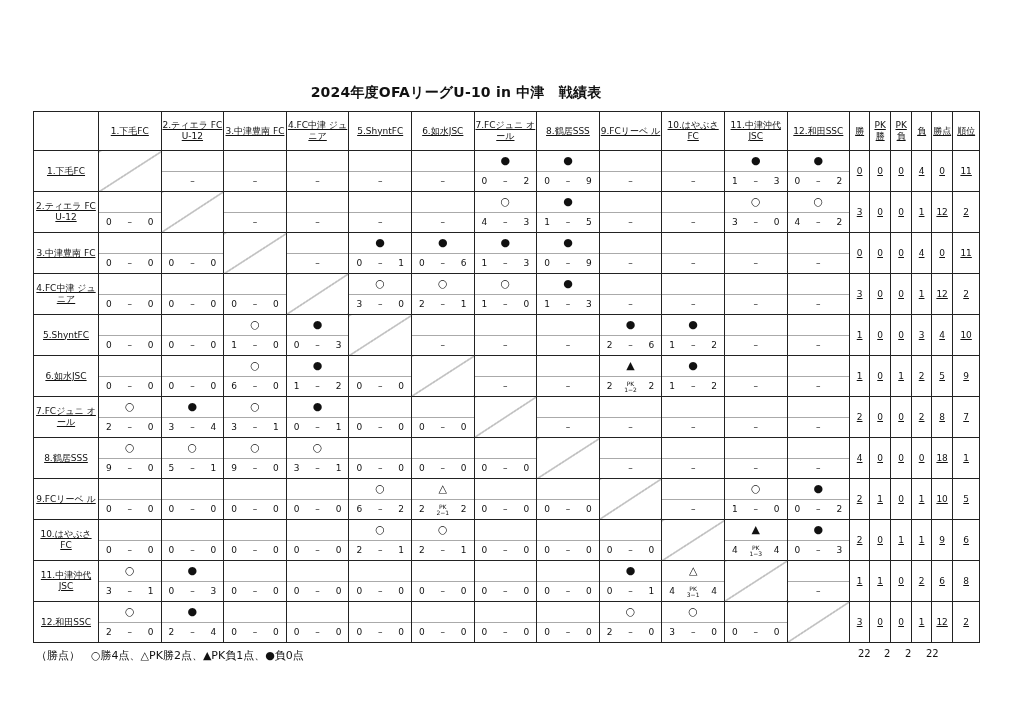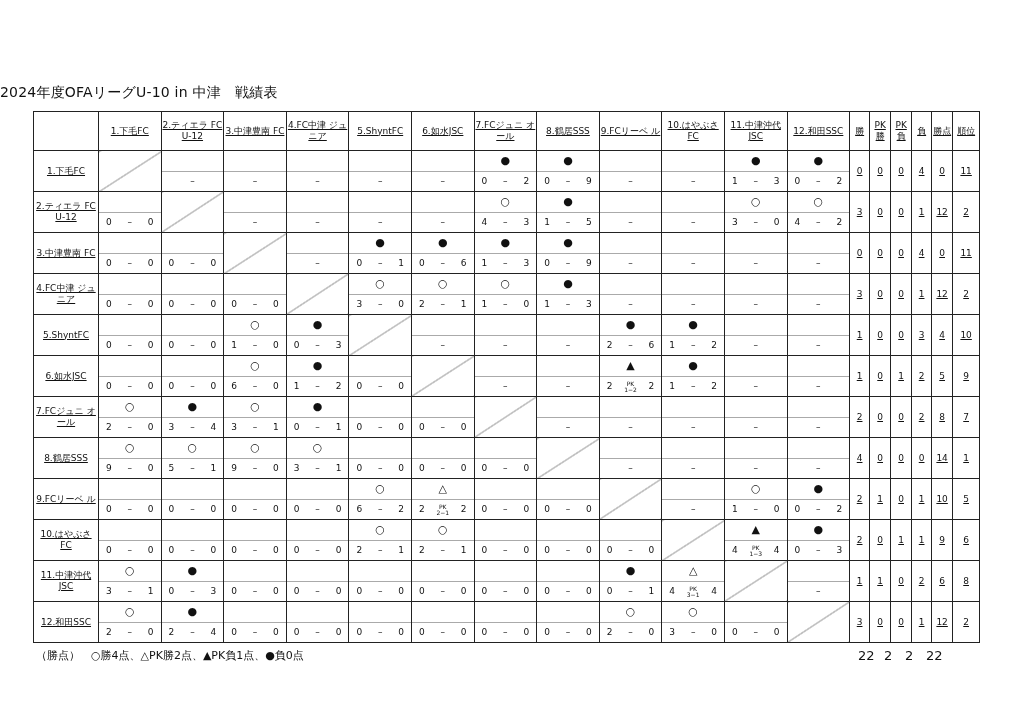--- a/index.html
+++ b/index.html
@@ -1,39 +1,39 @@
 <!DOCTYPE html>
 <html><head>
 <meta charset="utf-8">
 <style>
   html, body { margin:0; padding:0; background:#ffffff; }
   body { width:1024px; height:724px; position:relative; overflow:hidden;
          font-family:"DejaVu Sans", "Liberation Sans", sans-serif; color:#111; }
-  .title { position:absolute; left:0; width:912px; top:84px; 
-           font-size:14px; font-weight:normal; letter-spacing:0.2px; }
+  .title { position:absolute; left:0; width:912px; top:84px; text-align:center;
+           font-size:14px; font-weight:bold; letter-spacing:0.2px; }
   table.grid { position:absolute; left:33px; top:111px; border-collapse:collapse;
                table-layout:fixed;text-decoration:underline; }
   table.grid td, table.grid th { border:1px solid #222; padding:0; font-weight:normal;
                font-size:9px; text-align:center; vertical-align:middle; overflow:hidden; }
   th.hdr { height:38px; line-height:11px; font-size:9px; }
   td.name { text-align:left; padding-left:2px; font-size:9px; line-height:11px; }
   td.cell { position:relative; height:40px; }
   .cell .mark { position:absolute; left:0; right:0; top:0; height:20px; line-height:20px;
                 font-size:11px; border-bottom:1px solid #aaa; }
   .cell .score { position:absolute; left:0; right:0; bottom:0; height:19px; line-height:19px;
                  font-size:9px; display:flex; justify-content:space-between; padding:0 7px;
                  box-sizing:border-box; }
   .cell .score.dash-only { justify-content:center; }
   .cell .pk { font-size:6px; line-height:6px; display:flex; flex-direction:column;
               justify-content:center; text-align:center; }
   .cell.diag { background:linear-gradient(to bottom right, transparent calc(50% - 0.6px), #555 50%, transparent calc(50% + 0.6px)); }
   td.stat { font-size:9px; height:40px; }
   td.rank { font-size:13px; font-weight:bold; }
   .legend { position:absolute; left:36px; top:648px; font-size:11px; }
-  .totals { position:absolute; top:648px; font-size:13px; }
+  .totals { position:absolute; top:648px; font-size:10px; }
 </style>
 </head>
 <body>
 
 <div class="title">2024年度OFAリーグU-10 in 中津　戦績表</div>
 
 <table class="grid">
   <colgroup id="cols">
       <col style="width: 65px;">
       <col style="width: 62.6px;">
@@ -776,21 +776,21 @@
         <td class="cell">
           <div class="mark"></div>
           <div class="score dash-only">
             <span>–</span>
           </div>
         </td>
         <td class="stat">4</td>
         <td class="stat">0</td>
         <td class="stat">0</td>
         <td class="stat">0</td>
-        <td class="stat">14</td>
+        <td class="stat">18</td>
         <td class="stat rank">1</td>
       </tr>
       <tr>
         <td class="name">9.FCリーベ ル</td>
         <td class="cell">
           <div class="mark"></div>
           <div class="score">
             <span>0</span>
             <span>–</span>
             <span>0</span>

